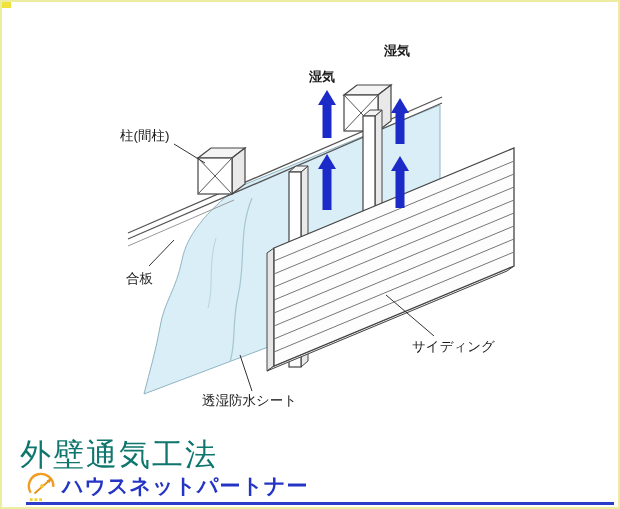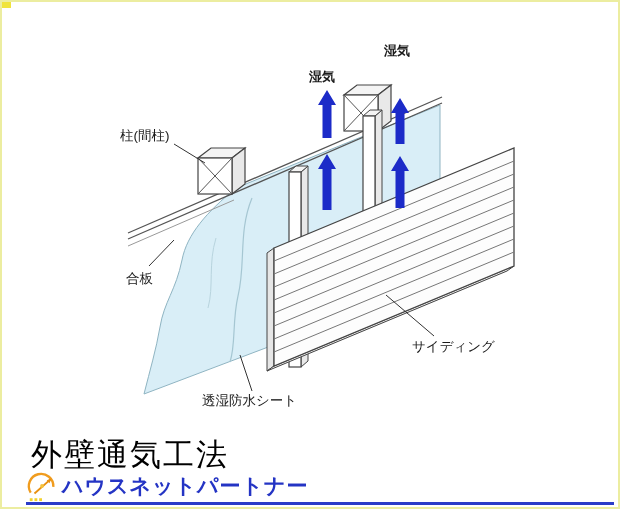--- a/index.html
+++ b/index.html
@@ -9,23 +9,23 @@
     border:2px solid #eceda0;
     background:#ffffff;
     overflow:hidden;
     font-family:"Liberation Sans", sans-serif;
   }
   .corner-accent{position:absolute;left:0;top:0;width:9px;height:6px;background:#f0e43c;}
   .diagram{position:absolute;left:0;top:0;}
   svg text{font-family:"Liberation Sans", sans-serif;font-size:13.5px;fill:#1a1a1a;}
   svg text.moisture{font-weight:bold;font-size:13px;}
   .page-title{
-    position:absolute;left:29px;top:432px;
+    position:absolute;left:18px;top:432px;
     font-family:Liberation Sans, sans-serif;
-    font-size:31px;color:#000000;letter-spacing:2px;white-space:nowrap;
+    font-size:31px;color:#0f766e;letter-spacing:2px;white-space:nowrap;
   }
   .brand-row{position:absolute;left:24px;top:468px;height:32px;display:flex;align-items:center;}
   .brand-icon{width:32px;height:32px;margin-right:4px;}
   .brand-text{
     font-size:21px;font-weight:bold;color:#2434c4;letter-spacing:1px;white-space:nowrap;text-align:right;
   }
   .footer-rule{position:absolute;left:24px;top:500px;width:588px;height:3px;background:#2b3cc8;}
 </style>
 </head>
 <body>

